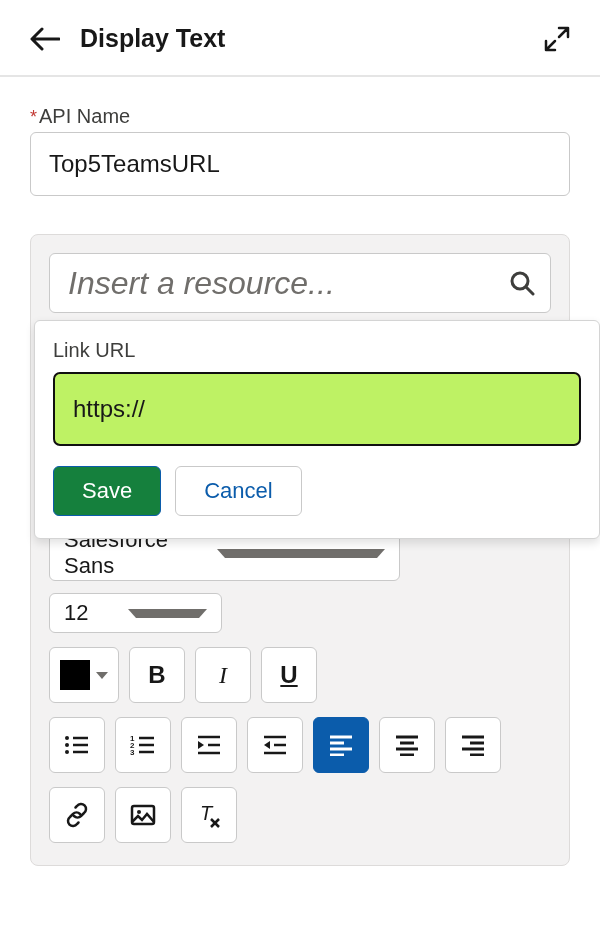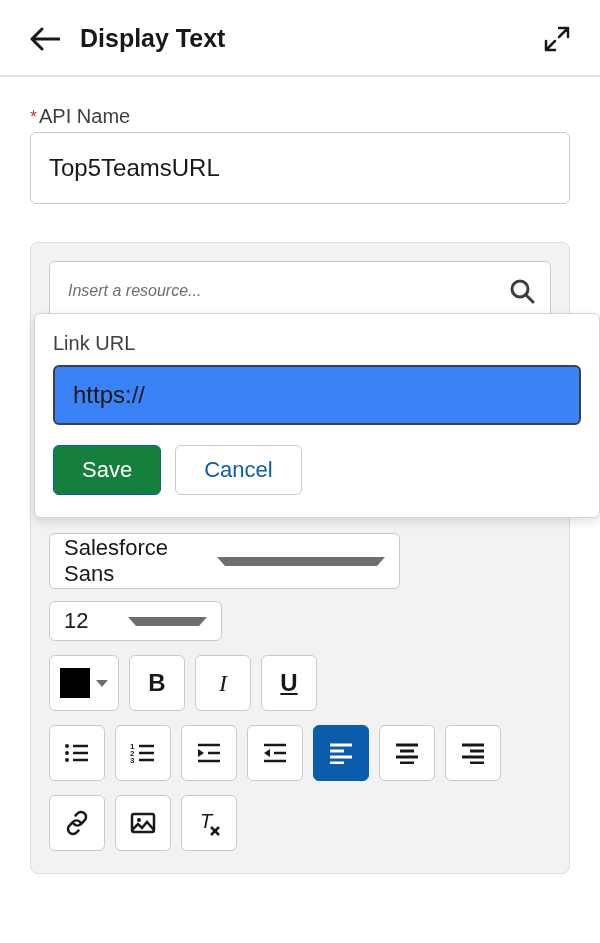--- a/index.html
+++ b/index.html
@@ -5,44 +5,44 @@
     * { box-sizing: border-box; margin: 0; padding: 0; font-family: -apple-system, BlinkMacSystemFont, "Segoe UI", Arial, sans-serif; }
     body { width: 600px; height: 943px; background: #fff; color: #181818; overflow: hidden; position: relative; }
     .header { display: flex; align-items: center; justify-content: space-between; padding: 24px 30px 22px 30px; border-bottom: 2px solid #e5e5e5; }
     .header-left { display: flex; align-items: center; gap: 20px; }
     .back-btn { background: none; border: none; cursor: pointer; display: flex; align-items: center; }
     .title { font-size: 25px; font-weight: 600; color: #181818; }
     .expand-btn { background: none; border: none; cursor: pointer; }
     .body { padding: 28px 30px 0 30px; }
     .req { color: #c23934; font-size: 18px; margin-right: 2px; }
     .label { font-size: 20px; color: #3e3e3c; display: block; margin-bottom: 4px; }
-    .text-input { width: 100%; height: 72px; border: 1px solid #c9c9c9; border-radius: 6px; padding: 0 18px; font-size: 24px; color: #181818; background: #fff; }
+    .text-input { width: 100%; height: 64px; border: 1px solid #c9c9c9; border-radius: 6px; padding: 0 18px; font-size: 24px; color: #181818; background: #fff; }
     .editor { margin-top: 38px; background: #f3f2f2; border: 1px solid #dddbda; border-radius: 8px; padding: 18px 18px 22px 18px; }
     .resource-wrap { position: relative; }
-    .resource-input { width: 100%; height: 60px; border: 1px solid #c9c9c9; border-radius: 6px; padding: 0 52px 0 18px; font-size: 16px; color: #8b5cf6; background: #fff; }
+    .resource-input { width: 100%; height: 60px; border: 1px solid #c9c9c9; border-radius: 6px; padding: 0 52px 0 18px; font-size: 32px; color: #8b5cf6; background: #fff; }
     .resource-input::placeholder { color: #706e6b; font-style: italic; }
     .search-ic { position: absolute; right: 16px; top: 50%; transform: translateY(-50%); }
     .toolbar { margin-top: 212px; }
     .select { background: #fff; border: 1px solid #c9c9c9; border-radius: 6px; display: inline-flex; align-items: center; justify-content: space-between; padding: 0 14px; cursor: pointer; }
     .font-sel { width: 351px; height: 56px; font-size: 22px; }
     .size-sel { width: 173px; height: 40px; font-size: 22px; margin-top: 12px; }
     .select span { flex: 1; color: #181818; }
     .caret { width: 0; height: 0; border-left: 8px solid transparent; border-right: 8px solid transparent; border-top: 9px solid #706e6b; }
     .row { display: flex; gap: 10px; margin-top: 14px; }
     .btn { width: 56px; height: 56px; background: #fff; border: 1px solid #c9c9c9; border-radius: 6px; display: inline-flex; align-items: center; justify-content: center; cursor: pointer; font-size: 24px; font-weight: 600; color: #181818; }
     .btn.active { background: #0b5cab; border-color: #0b5cab; color: #fff; }
     .color-btn { width: 70px; height: 56px; background: #fff; border: 1px solid #c9c9c9; border-radius: 6px; display: inline-flex; align-items: center; justify-content: center; cursor: pointer; gap: 6px; }
     .swatch { width: 30px; height: 30px; background: #000; }
     .small-caret { width: 0; height: 0; border-left: 6px solid transparent; border-right: 6px solid transparent; border-top: 7px solid #706e6b; }
     .italic { font-style: italic; font-family: Georgia, serif; font-weight: 500; }
     .underline { text-decoration: underline; }
     
-    .popover { position: absolute; left: 34px; top: 313px; width: 566px; background: #fff; border: 1px solid #d4d4d4; border-radius: 6px; box-shadow: 0 4px 10px rgba(0,0,0,0.12); padding: 18px 18px 22px 18px; }
+    .popover { position: absolute; left: 34px; top: 320px; width: 566px; background: #fff; border: 1px solid #d4d4d4; border-radius: 6px; box-shadow: 0 4px 10px rgba(0,0,0,0.12); padding: 18px 18px 22px 18px; }
     .pop-label { font-size: 20px; color: #3e3e3c; margin-bottom: 10px; display: block; }
-    .pop-input { width: 100%; height: 60px; border: 2px solid #404040; border-radius: 6px; padding: 0 18px; font-size: 24px; color: #181818; background: #3b82f6; caret-color: #1b96ff; }
+    .pop-input { width: 100%; height: 74px; border: 2px solid #ef4444; border-radius: 6px; padding: 0 18px; font-size: 24px; color: #181818; background: #bef264; caret-color: #1b96ff; }
     .pop-actions { display: flex; gap: 14px; margin-top: 20px; }
     .pop-actions button { height: 50px; border-radius: 6px; font-size: 22px; font-weight: 500; cursor: pointer; padding: 0 28px; }
     .save { background: #15803d; color: #fff; border: 1px solid #0b5cab; }
     .cancel { background: #fff; color: #0b5cab; border: 1px solid #c9c9c9; }
     svg { display: block; }
   </style>
 </head>
 <body>
 
 <div class="header">

